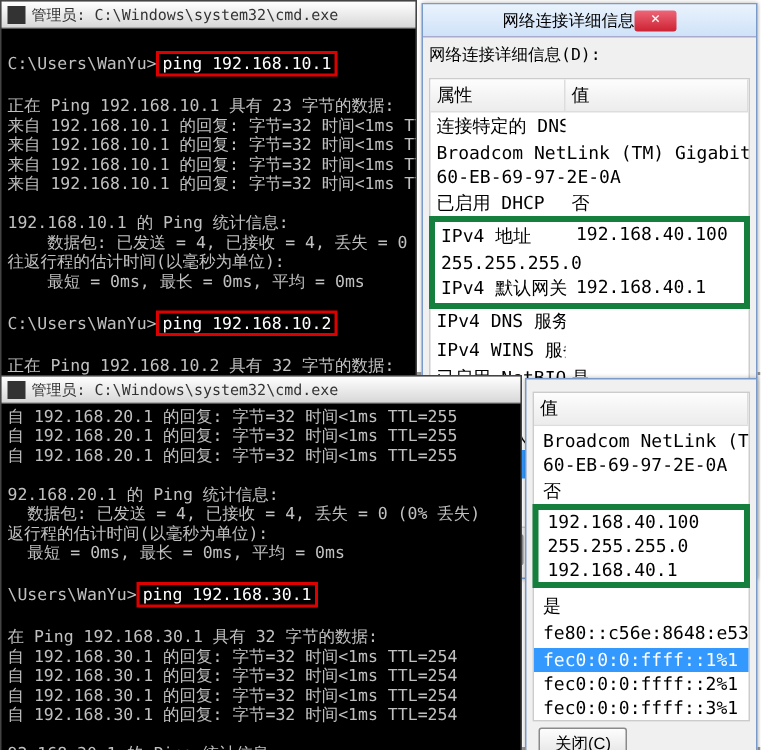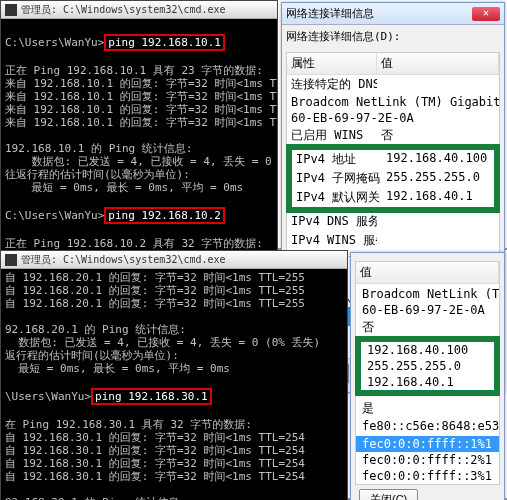--- a/index.html
+++ b/index.html
@@ -5,32 +5,32 @@
 *{margin:0;padding:0;box-sizing:border-box}
 body{font-family:"SimSun","NSimSun",monospace;font-size:11px;background:#fff;width:507px}
 .panel{position:relative;height:250px;border-bottom:2px solid #999}
 .cmd{position:absolute;left:0;top:0;width:278px;height:284px;background:#000;border:1px solid #444}
 .titlebar{height:18px;background:linear-gradient(#fff,#d8d8d8);border-bottom:1px solid #aaa;display:flex;align-items:center;padding:0 4px;gap:4px}
 .tb-icon{width:12px;height:12px;background:#333}
 .titlebar span{font-size:10px;color:#333}
 .cons{padding:2px 4px;color:#c0c0c0;font-family:"NSimSun",monospace;font-size:11px;line-height:13px;white-space:pre;overflow:hidden}
 .cons .hl{border:2px solid #d00;padding:0 2px;display:inline-block;color:#fff}
 .dlg{position:absolute;right:2px;top:2px;width:224px;background:#f0f0f0;border:1px solid #7a9ac9;box-shadow:0 0 3px rgba(0,0,0,.3)}
-.dlg-title{height:22px;background:linear-gradient(#eaf3fd,#cfe2f8);display:flex;align-items:center;justify-content:space-between;padding:0 4px;font-size:11px;border-bottom:1px solid #aac}
+.dlg-title{height:22px;background:linear-gradient(#eaf3fd,#cfe2f8);display:flex;align-items:center;justify-content:center;padding:0 4px;font-size:11px;border-bottom:1px solid #aac}
 .xbtn{width:28px;height:14px;background:linear-gradient(#e67,#c23);color:#fff;text-align:center;border-radius:2px;line-height:12px;font-size:10px}
 .dlg-body{padding:4px}
 .lbl{font-size:11px;margin-bottom:8px}
 .tbl{border:1px solid #ccc;background:#fff;font-size:12px}
 .tbl .hdr{display:flex;background:linear-gradient(#fdfdfd,#ececec);border-bottom:1px solid #ddd}
 .tbl .hdr div{padding:2px 4px;border-right:1px solid #ddd}
 .tbl .row{display:flex}
 .tbl .row div{padding:1px 4px;white-space:nowrap;overflow:hidden}
 .c1{width:90px}
 .c2{flex:1}
-.boxed{border:6px solid #15803d;margin:-1px}
+.boxed{border:4px solid #15803d;margin:-1px}
 .selrow{background:#3399ff;color:#fff}
 .btnrow{display:flex;justify-content:flex-start;padding:4px;gap:4px}
 .btn{border:1px solid #8a8a8a;background:linear-gradient(#fdfdfd,#e3e3e3);padding:2px 10px;border-radius:2px;font-size:11px}
 .panel2 .dlg{top:2px;width:155px;right:2px}
 .panel2 .cmd{width:348px}
 .panel2 .tbl .row div.c2{padding-left:6px}
 </style>
 </head>
 <body>
 
@@ -81,30 +81,29 @@
             <div class="c1">连接特定的 DNS 后缀</div>
             <div class="c2"></div>
           </div>
         <div class="row">
             <div class="c2">Broadcom NetLink (TM) Gigabit Et</div>
           </div>
         <div class="row">
             <div class="c2">60-EB-69-97-2E-0A</div>
           </div>
         <div class="row">
-            <div class="c1">已启用 WINS</div>
+            <div class="c1">已启用 DHCP</div>
             <div class="c2">否</div>
           </div>
         <div class="boxed">
           <div class="row">
               <div class="c1">IPv4 地址</div>
               <div class="c2">192.168.40.100</div>
             </div>
           <div class="row">
-              <div class="c1">IPv4 子网掩码</div>
               <div class="c2">255.255.255.0</div>
             </div>
           <div class="row">
               <div class="c1">IPv4 默认网关</div>
               <div class="c2">192.168.40.1</div>
             </div>
         </div>
         <div class="row">
             <div class="c1">IPv4 DNS 服务器</div>
             <div class="c2"></div>

